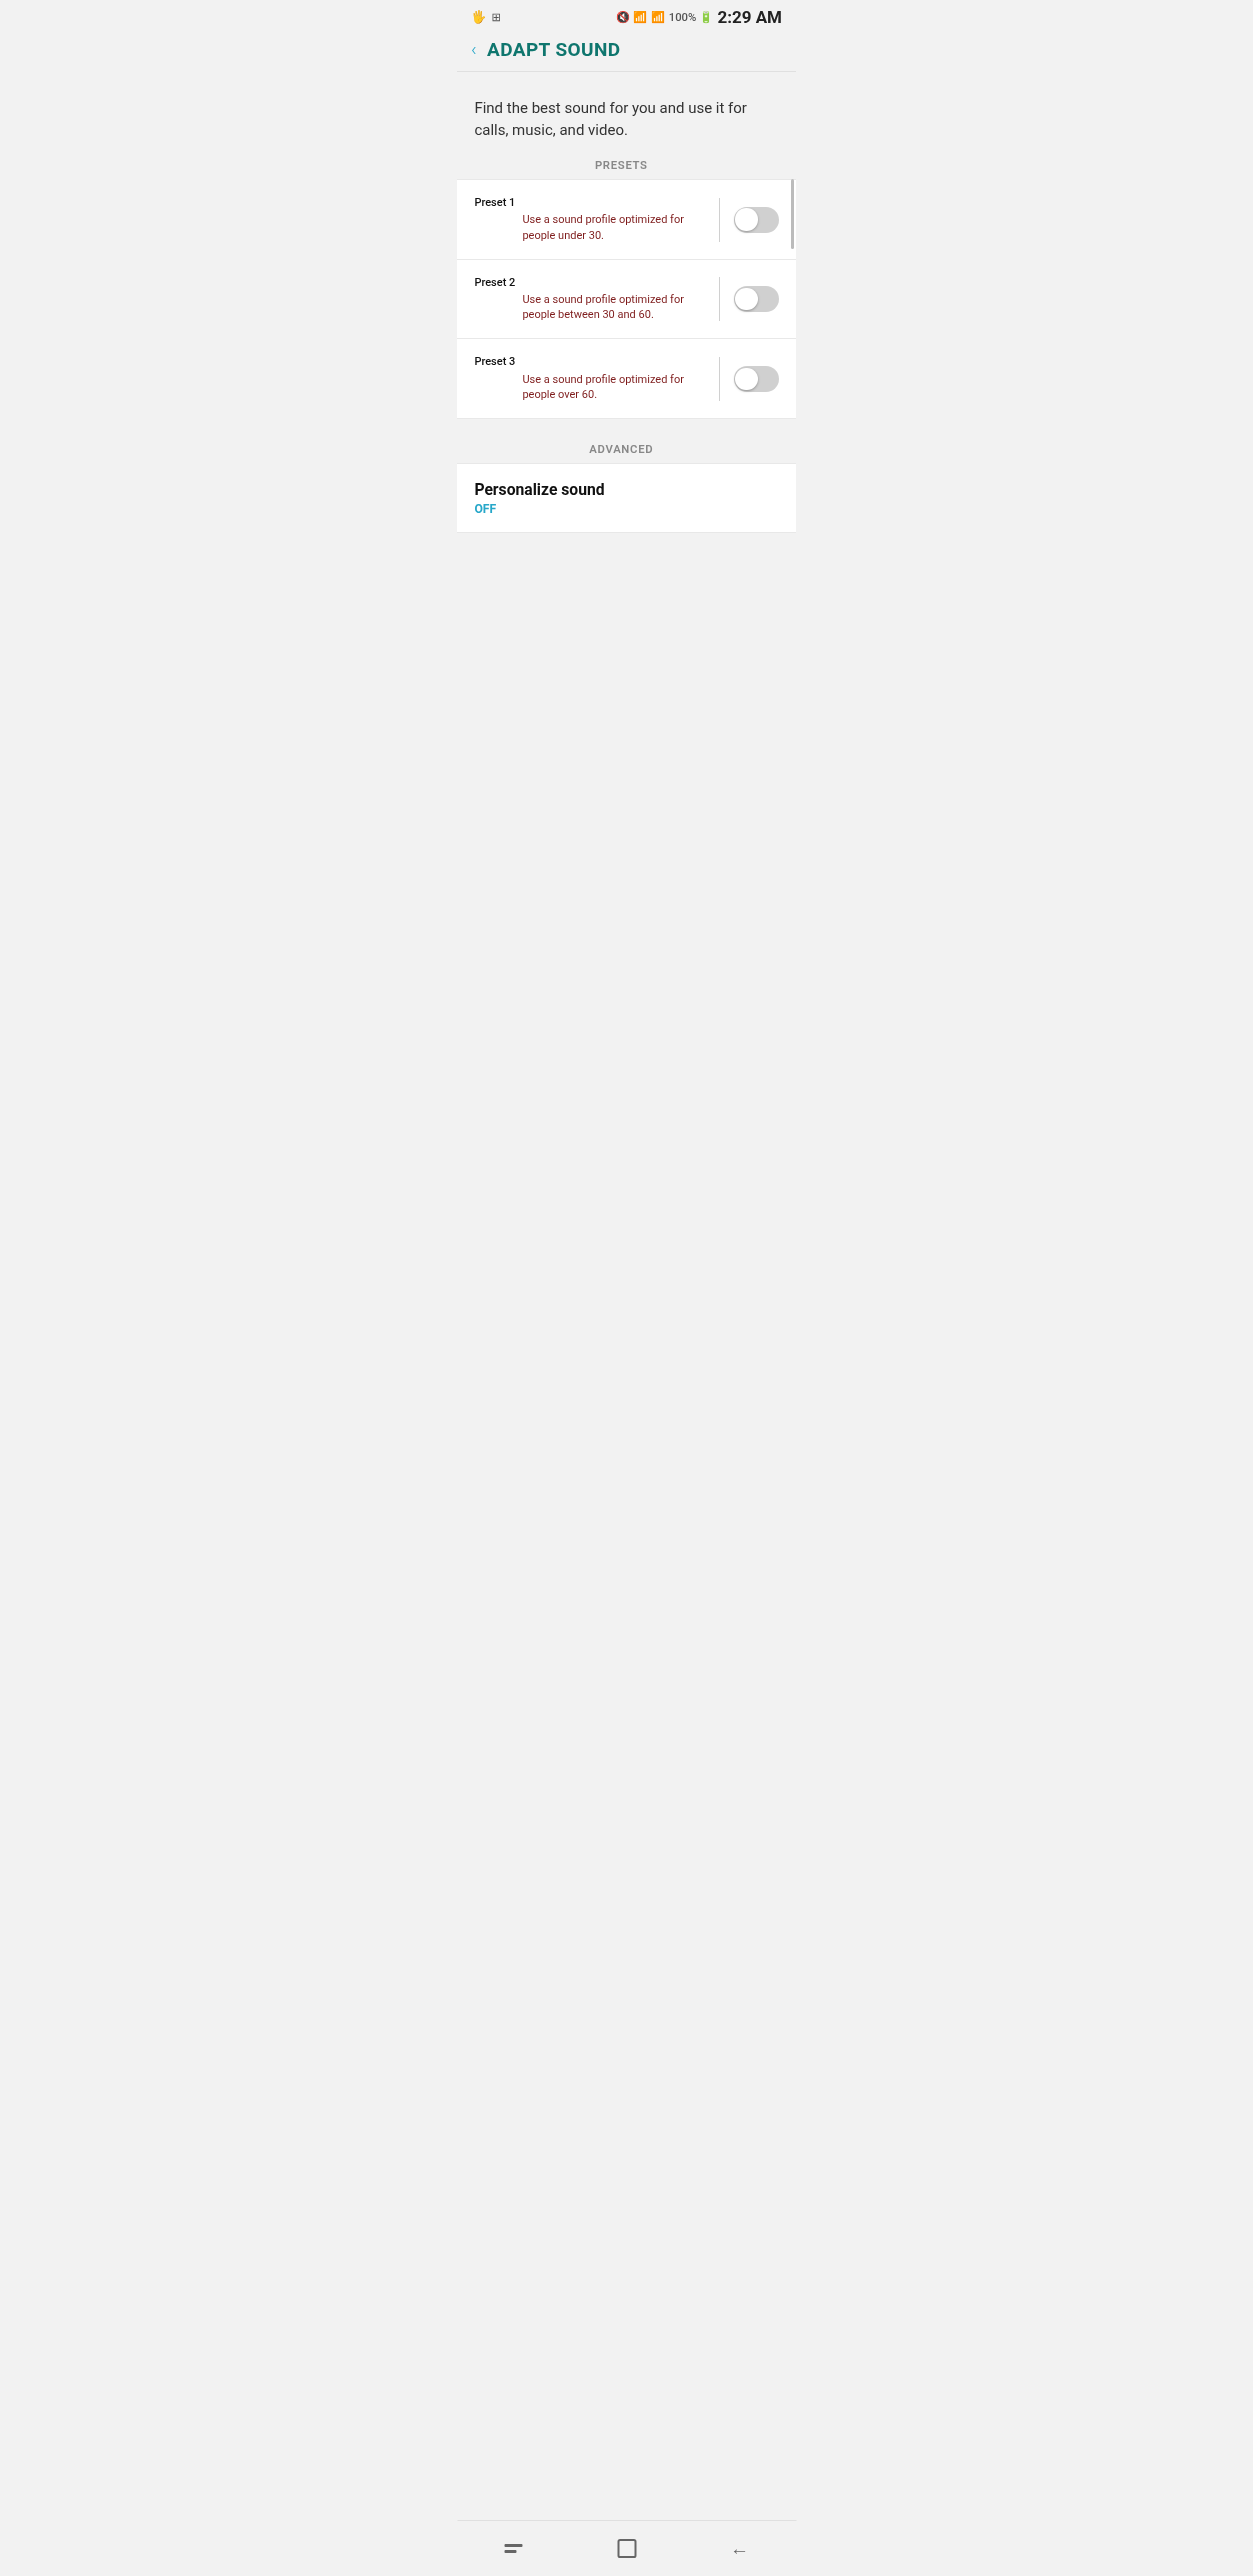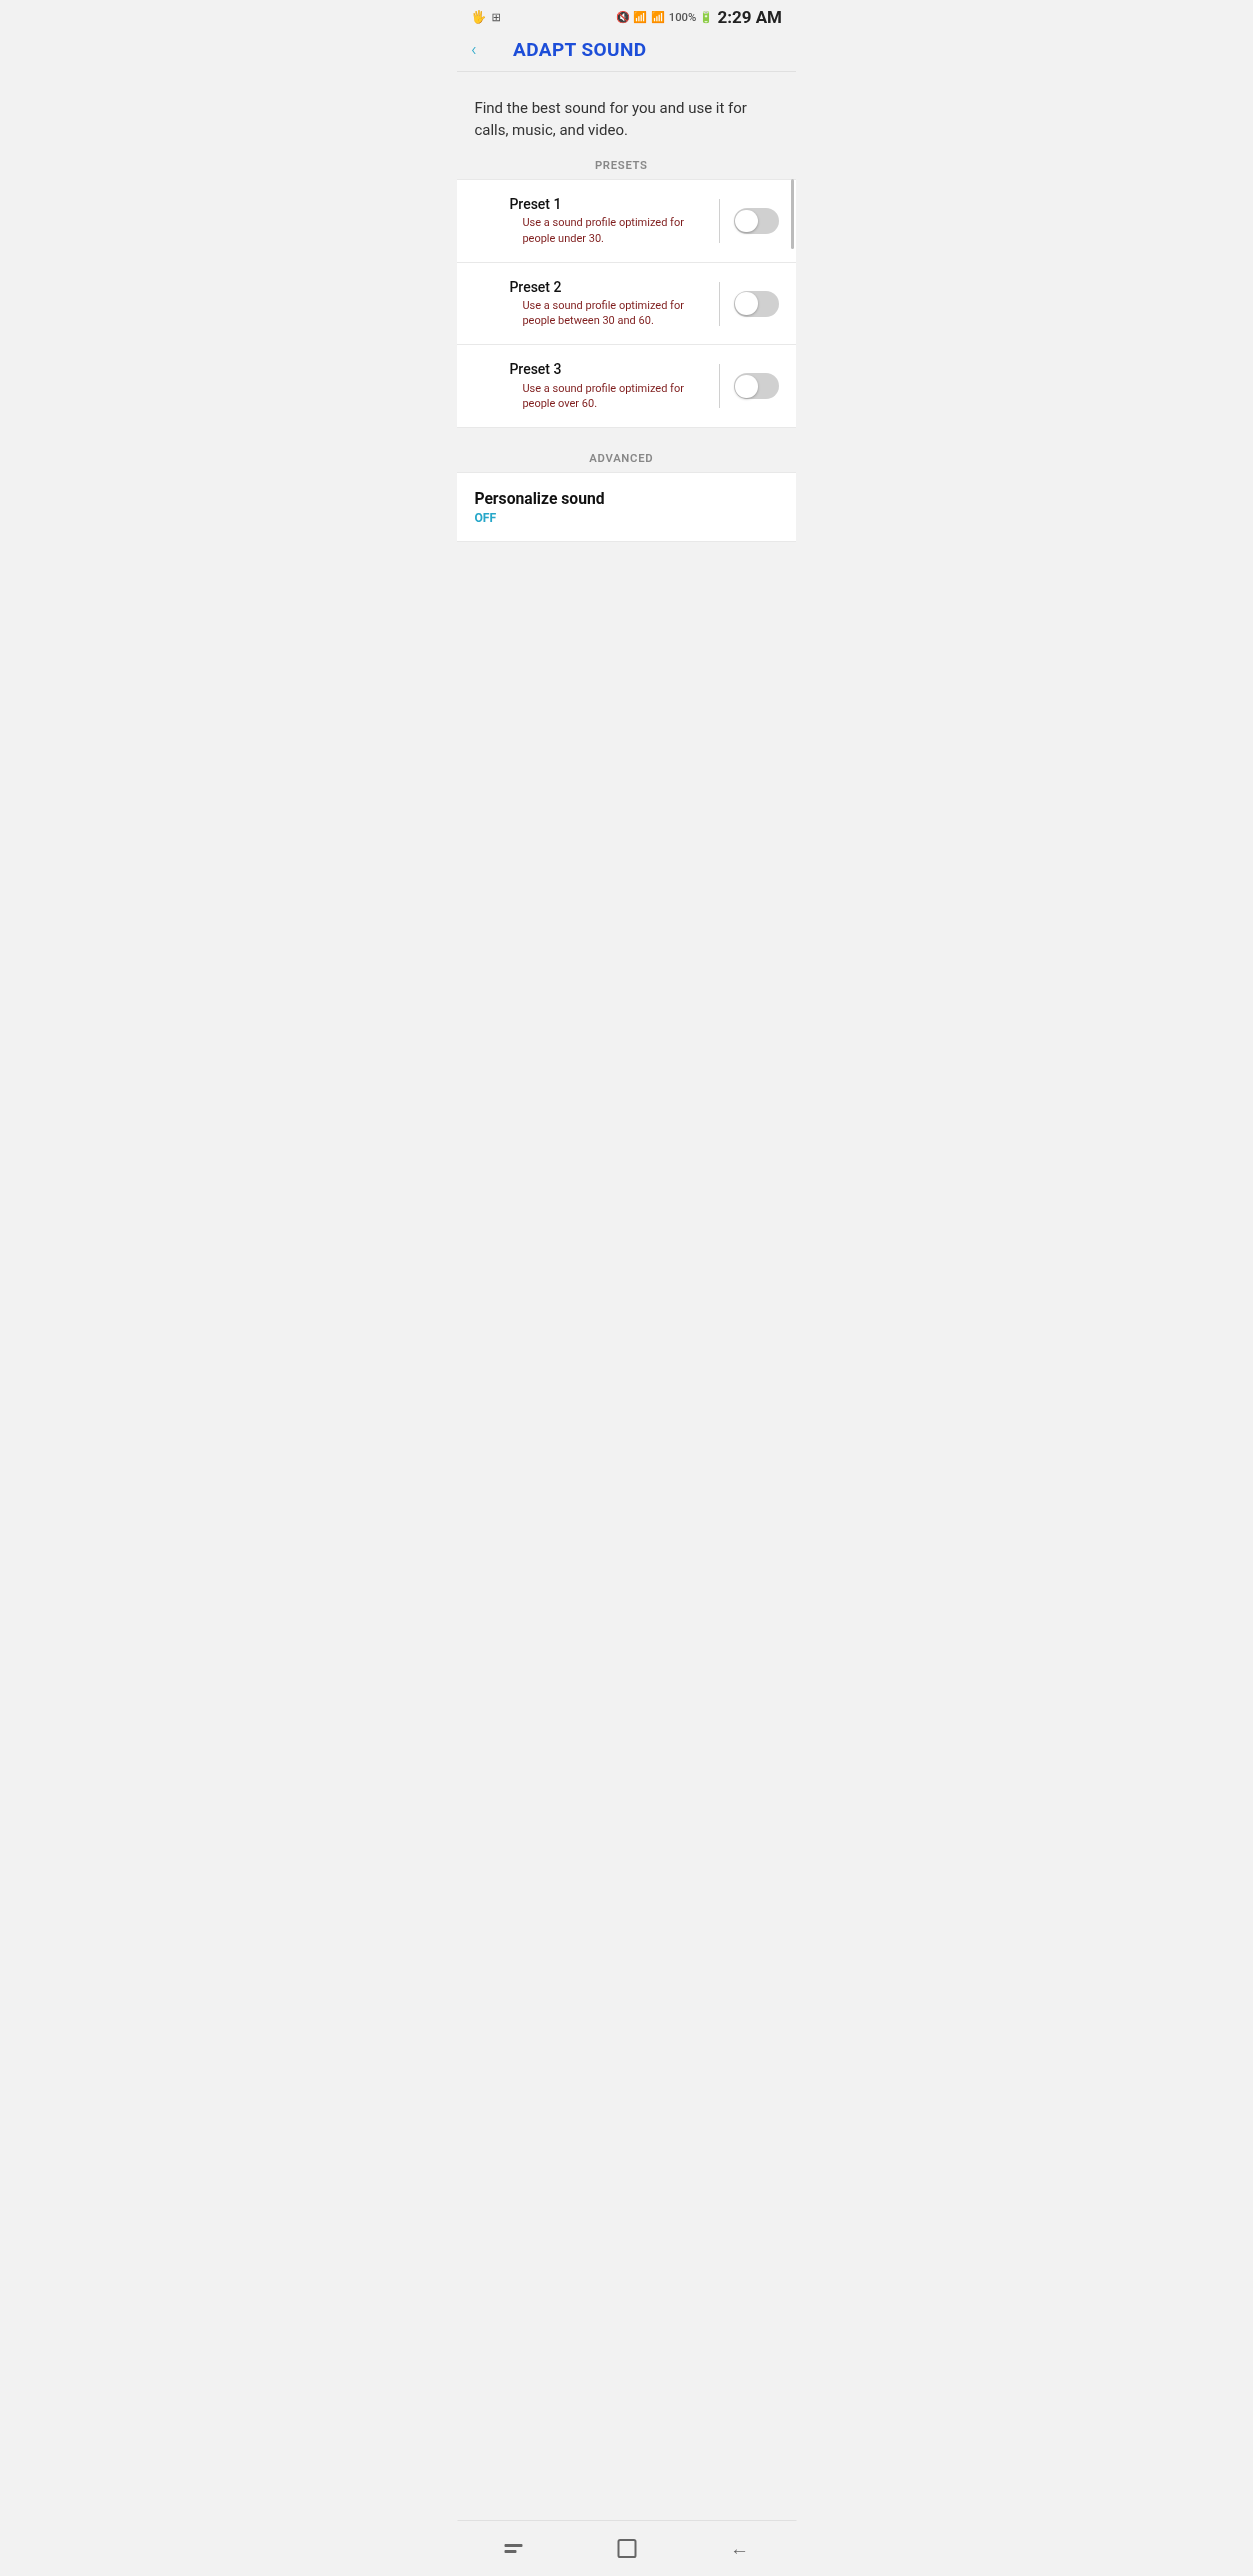--- a/index.html
+++ b/index.html
@@ -65,23 +65,22 @@
     .back-arrow {
       color: #26a7c9;
       font-size: 19px;
       cursor: pointer;
       font-weight: 300;
       line-height: 1;
     }
     .app-bar-title {
       font-size: 19px;
       font-weight: 700;
-      color: #1d4ed8;
+      color: #0f766e;
       letter-spacing: 0.4px;
-      margin-left: 26px;
     }
 
     
     .content-wrapper {
       position: relative;
     }
 
     
     .description {
       padding: 24.4px 17.4px 17.4px;
@@ -121,25 +120,24 @@
       border-bottom: 0.9px solid #e8e8e8;
       position: relative;
     }
     .preset-item:first-child {
       border-top: 0.9px solid #e8e8e8;
     }
     .preset-text {
       flex: 1;
     }
     .preset-title {
-      font-size: 14px;
+      font-size: 11px;
       font-weight: 500;
       color: #111;
       margin-bottom: 3.5px;
-      margin-left: 35px;
     }
     .preset-desc {
       font-size: 11px;
       color: #7f1d1d;
       line-height: 1.4;
       margin-left: 48px;
     }
 
     
     .toggle-divider {

